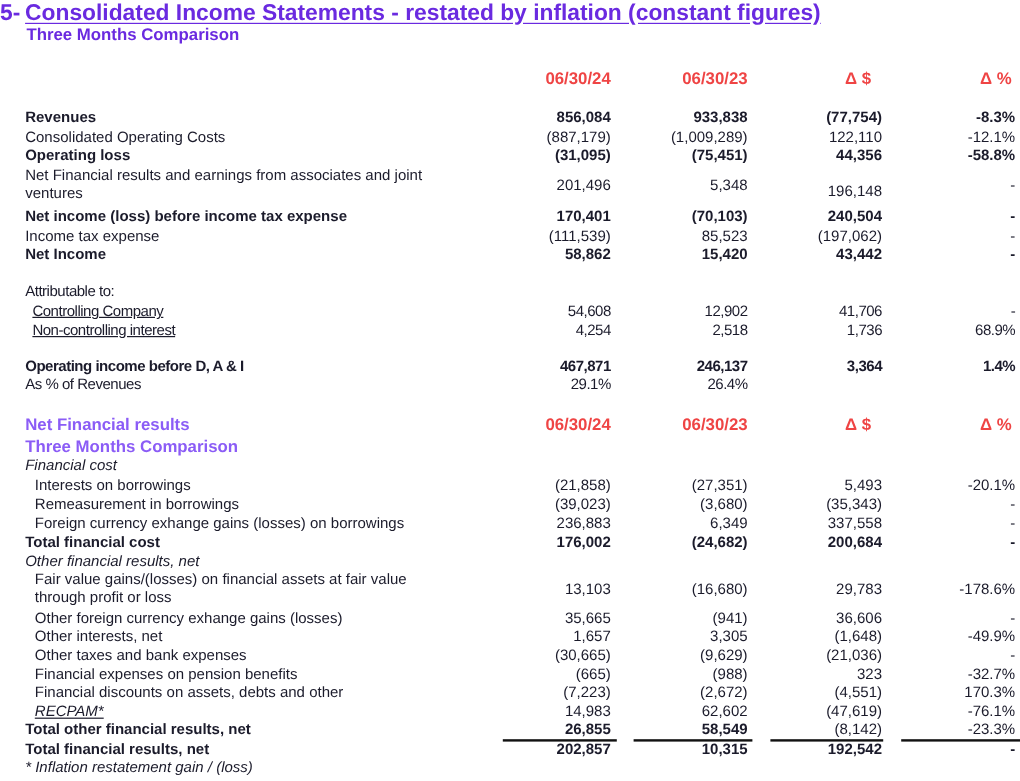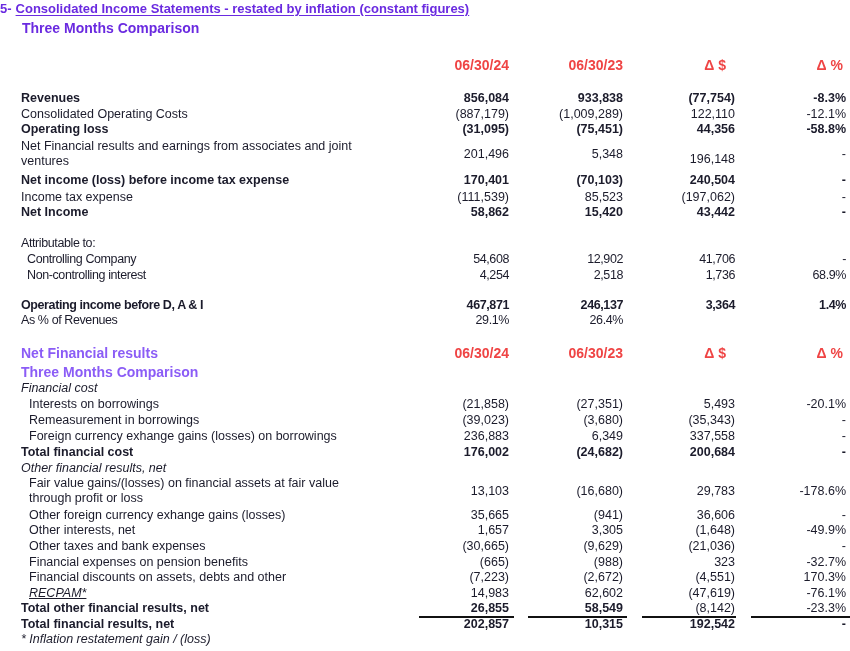--- a/index.html
+++ b/index.html
@@ -1,25 +1,25 @@
 <!DOCTYPE html>
 <html><head>
 <meta charset="utf-8">
 <style>
   html, body { margin:0; padding:0; background:#ffffff; }
   body { width:850px; height:651px; overflow:hidden; position:relative;
          font-family:"Liberation Sans", sans-serif; color:#1b1b2b; }
-  .title { position:absolute; left:0; top:1px; font-size:13px; font-weight:bold; color:#6a2ae0; white-space:nowrap; }
+  .title { position:absolute; left:0; top:1px; font-size:19px; font-weight:bold; color:#6a2ae0; white-space:nowrap; }
   .title .num { margin-right:4px; }
   .title .u { text-decoration:underline; text-underline-offset:2px; }
   .subtitle { position:absolute; left:22px; top:20px; font-size:14px; font-weight:bold; color:#6a2ae0; }
   .hdr { position:absolute; font-size:14px; font-weight:bold; color:#ef4444; text-align:right; white-space:nowrap; }
   .row { position:absolute; left:0; width:850px; font-size:12.5px; line-height:15px; }
   .row .lbl { position:absolute; left:21px; width:370px; white-space:normal; }
-  .row .lbl.ind { left:27px; }
+  .row .lbl.ind { left:27px;text-decoration:underline; }
   .row .lbl.ind2 { left:29px; }
   .row .c { position:absolute; text-align:right; white-space:nowrap; }
   .c1 { right:341px; }
   .c2 { right:227px; }
   .c3 { right:115px; }
   .c4 { right:4px; }
   .b { font-weight:bold; }
   .i { font-style:italic;text-decoration:underline; }
   .cond { font-family:"Liberation Sans", sans-serif; letter-spacing:-0.4px; }
   .sec { position:absolute; font-size:14px; font-weight:bold; color:#8b5cf6; }

